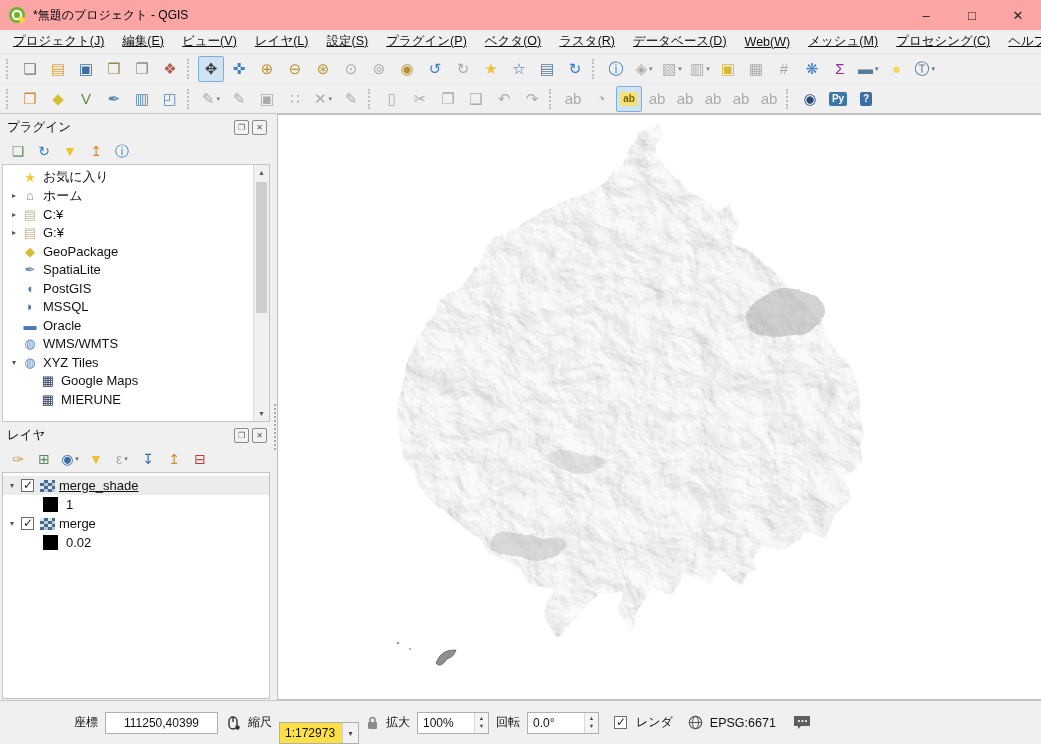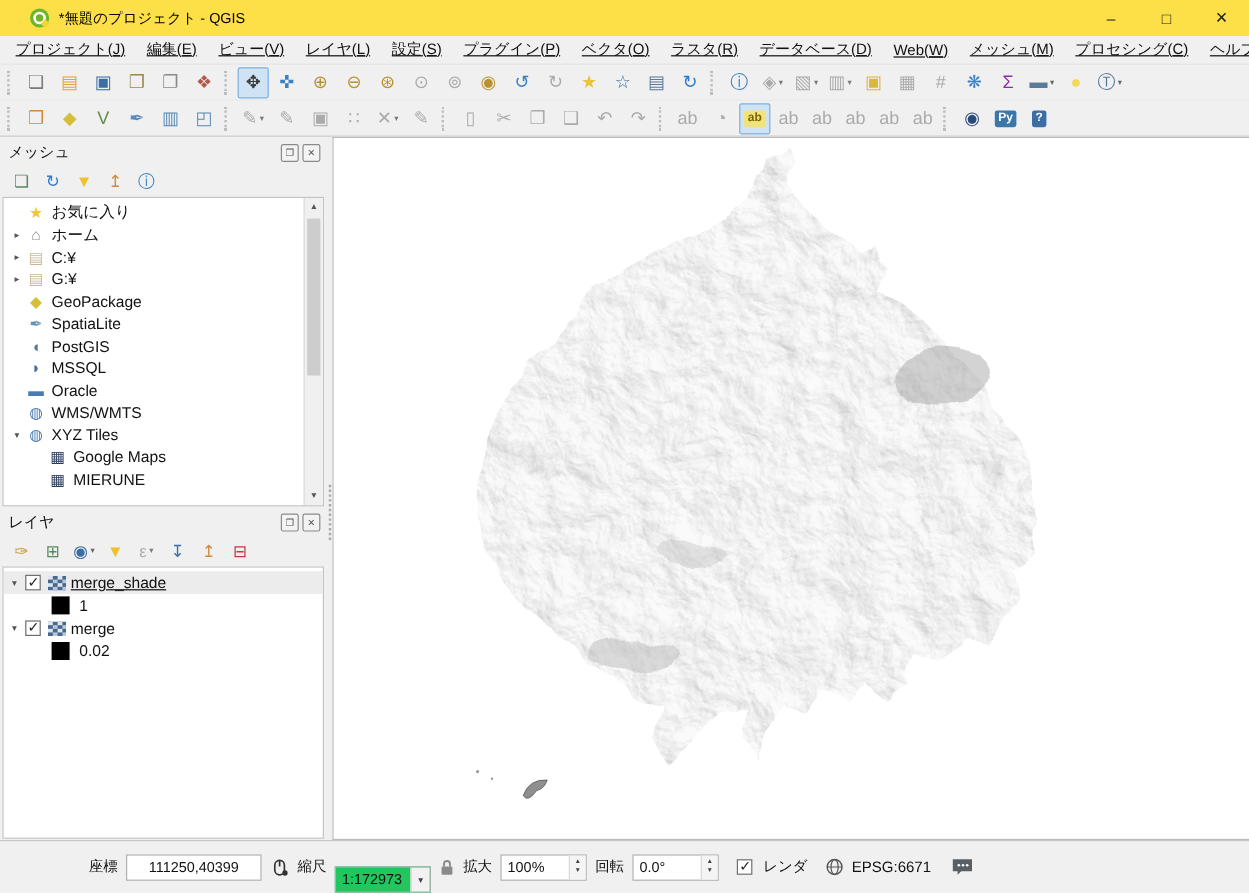--- a/index.html
+++ b/index.html
@@ -1,21 +1,21 @@
 <!DOCTYPE html>
 <html><head>
 <meta charset="utf-8">
 <style>
 *{margin:0;padding:0;box-sizing:border-box;}
 html,body{width:1041px;height:744px;overflow:hidden;}
 body{font-family:"Liberation Sans","DejaVu Sans",sans-serif;font-size:12px;color:#111;background:#f0f0f0;}
 .window{width:1041px;height:744px;display:flex;flex-direction:column;background:#f0f0f0;}
 
 
-.titlebar{flex:0 0 30px;background:#fde047;display:flex;align-items:center;padding-left:24px;}
+.titlebar{flex:0 0 30px;background:#fca5a5;display:flex;align-items:center;padding-left:8px;}
 .title-text{margin-left:7px;font-size:12px;color:#000;}
 .win-controls{margin-left:auto;display:flex;height:30px;}
 .win-btn{width:46px;display:flex;align-items:center;justify-content:center;font-size:13px;color:#222;}
 
 
 .menubar{flex:0 0 24px;display:flex;align-items:center;padding-left:4px;background:#f0f0f0;border-bottom:1px solid #e3e3e3;text-decoration:underline;}
 .menu-item{padding:3px 9px;font-size:12.5px;white-space:nowrap;}
 .menu-item .key{text-decoration:underline;}
 
 
@@ -75,21 +75,21 @@
 .vsplit{flex:0 0 5px;position:relative;}
 .vsplit::after{content:"";position:absolute;left:2px;top:290px;height:46px;border-left:2px dotted #a8a8a8;}
 .canvas{flex:1;background:#ffffff;border:1px solid #bdbdbd;border-right:none;position:relative;overflow:hidden;}
 .canvas svg{position:absolute;left:0;top:0;}
 
 
 .statusbar{flex:0 0 32px;background:#f0f0f0;border-top:1px solid #c6c6c6;display:flex;align-items:center;padding:0 8px;gap:7px;font-size:12px;}
 .search-box{width:200px;height:22px;border:1px solid #b0b0b0;border-radius:4px;background:#f6f6f6;display:flex;align-items:center;padding:0 6px;gap:5px;color:#8a8a8a;}
 .sb-label{white-space:nowrap;}
 .sb-field{height:22px;background:#fff;border:1px solid #b0b0b0;display:flex;align-items:center;justify-content:center;padding:0 6px;}
-.sb-combo{height:22px;width:80px;background:#22c55e;border:1px solid #b0b0b0;display:flex;align-items:center;margin-top:21px;}
+.sb-combo{height:22px;width:80px;background:#fde047;border:1px solid #b0b0b0;display:flex;align-items:center;margin-top:21px;}
 .sb-combo .val{flex:1;padding-left:5px;}
 .sb-combo .combo-dd{flex:0 0 16px;height:100%;display:flex;align-items:center;justify-content:center;font-size:8px;color:#444;border-left:1px solid #d0d0d0;background:#f2f2f2;}
 .sb-spin{height:22px;width:72px;background:#fff;border:1px solid #b0b0b0;display:flex;align-items:center;}
 .sb-spin .val{flex:1;padding-left:5px;}
 .spin{flex:0 0 14px;display:flex;flex-direction:column;align-items:center;justify-content:center;font-size:5.5px;color:#444;line-height:1.4;border-left:1px solid #d8d8d8;height:100%;background:#f4f4f4;}
 .coord-w{width:113px;}
 .statusbar .cb{margin-left:8px;}
 .crs-text{font-size:12.5px;}
 </style>
 </head>
@@ -331,21 +331,21 @@
       <div class="tb-btn">
         <span class="gl boxed" style="color: rgb(255, 255, 255); background: rgb(59, 110, 165);">?</span>
       </div>
     </div>
 
   <div class="main">
     <div class="left">
 
       <div class="panel panel-browser">
         <div class="panel-header">
-          <span class="panel-title">メッシュ</span>
+          <span class="panel-title">プラグイン</span>
           <span class="panel-btn">❐</span>
           <span class="panel-btn">✕</span>
         </div>
         <div class="panel-tools">
 
         <div class="tb-btn">
               <span class="gl" style="color: rgb(90, 138, 90);">❏</span>
             </div>
             <div class="tb-btn">
               <span class="gl" style="color: rgb(46, 125, 209);">↻</span>

